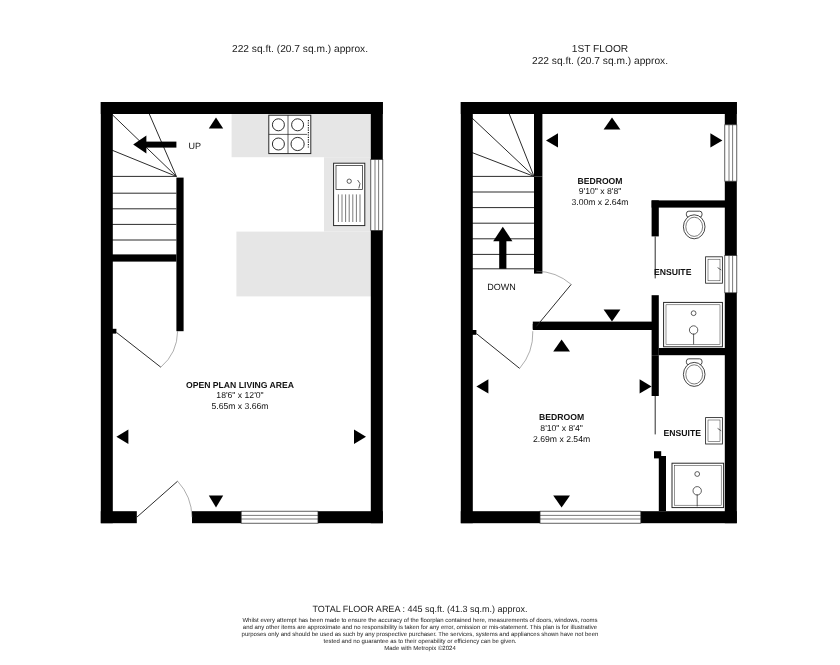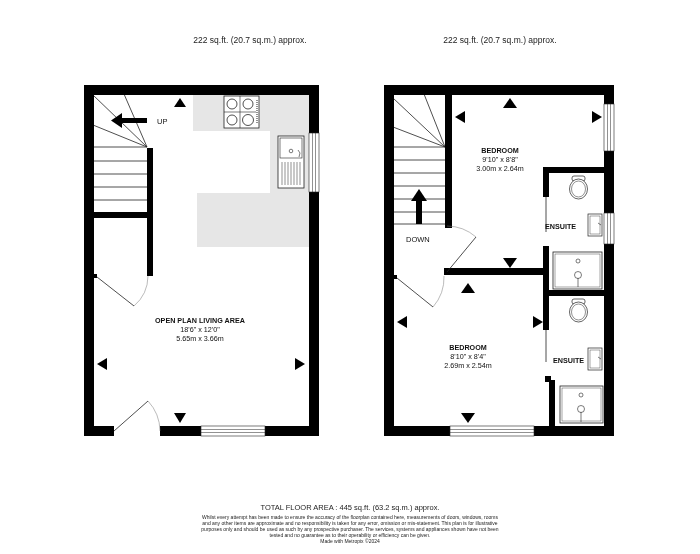--- a/index.html
+++ b/index.html
@@ -15,20 +15,21 @@
     .footer .disclaimer { font-size: 5px; line-height: 6px; display: block; margin-top: 1px; }
     .footer .credit { font-size: 5px; line-height: 6px; display: block; }
   </style>
 </head>
 <body>
 
 <div class="floor-heading" style="left:150px; top:35px; width:200px;">
   <span class="t">222 sq.ft. (20.7 sq.m.) approx.</span>
 </div>
 <div class="floor-heading" style="left:400px; top:35px; width:200px;">
+  <span class="t">1ST FLOOR</span>
   <span class="t">222 sq.ft. (20.7 sq.m.) approx.</span>
 </div>
 
 <svg width="700" height="554" viewBox="0 0 700 554">
 
   <g>
 
     <rect x="193" y="95" width="117" height="36" fill="#e6e6e6"></rect>
     <rect x="270" y="131" width="40" height="62" fill="#e6e6e6"></rect>
     <rect x="197" y="193" width="113" height="54" fill="#e6e6e6"></rect>
@@ -255,16 +256,16 @@
       <text class="room-dim" text-anchor="middle" x="468" y="359">8'10"  x 8'4"</text>
       <text class="room-dim" text-anchor="middle" x="468" y="368">2.69m  x 2.54m</text>
     </g>
     <g>
       <text class="room-label" x="553" y="363">ENSUITE</text>
     </g>
   </g>
 </svg>
 
 <div class="footer">
-  <span class="total">TOTAL FLOOR AREA : 445 sq.ft. (63.2 sq.m.) approx.</span>
+  <span class="total">TOTAL FLOOR AREA : 445 sq.ft. (41.3 sq.m.) approx.</span>
   <span class="disclaimer">Whilst every attempt has been made to ensure the accuracy of the floorplan contained here, measurements of doors, windows, rooms and any other items are approximate and no responsibility is taken for any error, omission or mis-statement. This plan is for illustrative purposes only and should be used as such by any prospective purchaser. The services, systems and appliances shown have not been tested and no guarantee as to their operability or efficiency can be given.</span>
   <span class="credit">Made with Metropix ©2024</span>
 </div>
 
 </body></html>

